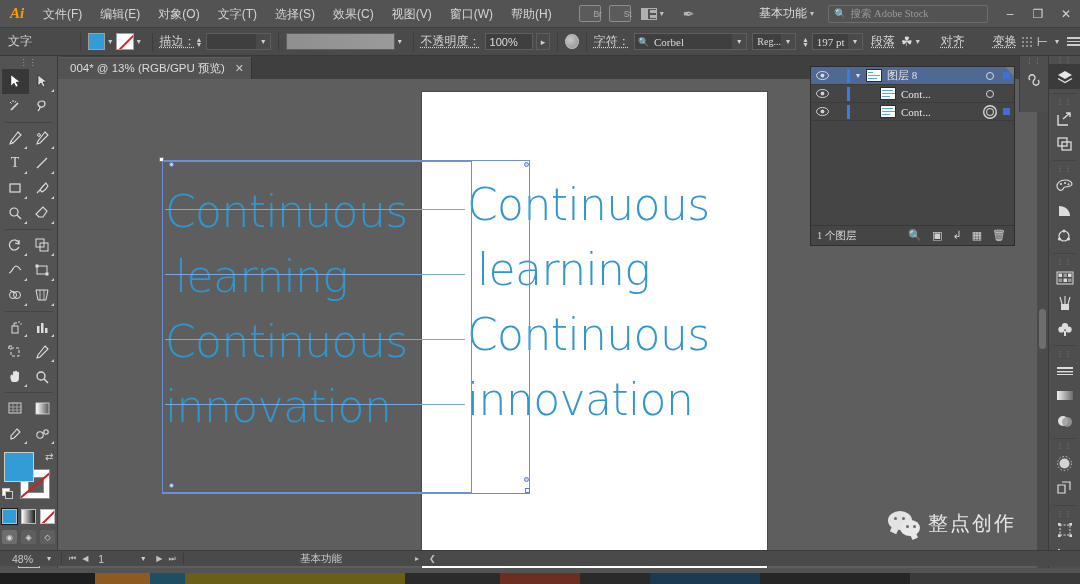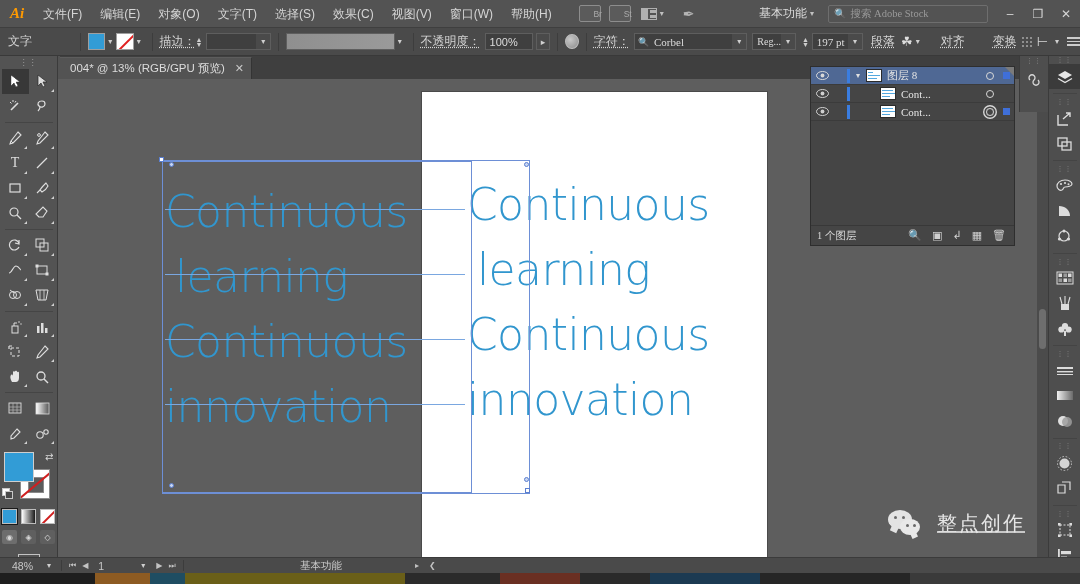--- a/index.html
+++ b/index.html
@@ -284,43 +284,43 @@
     border-top:9px solid #7a7a7a; border-left:9px solid transparent; }
 
   
   .vscroll {
     position:absolute; right:32px; top:79px; width:11px; bottom:16px; background:#4b4b4b;
   }
   .vscroll i { position:absolute; left:2px; top:230px; width:7px; height:40px; background:#6e6e6e; border-radius:4px; }
 
   
   .statusbar {
-    position:absolute; left:0; bottom:11px; width:1080px; height:16px;
+    position:absolute; left:0; bottom:18px; width:1080px; height:16px;
     background:#4a4a4a; display:flex; align-items:center;
     border-top:1px solid #3b3b3b; font-size:10.5px; color:#c8c8c8;
   }
   .sb-zoom { width:40px; padding-left:12px; }
   .sb-drop { width:18px; text-align:center; font-size:8px; color:#cfcfcf; }
   .sb-nav { display:flex; gap:6px; align-items:center; padding:0 4px; font-size:8px; color:#c3c3c3; }
   .sb-page { width:42px; text-align:left; padding-left:6px; }
   .sb-status { position:absolute; left:300px; font-size:10.5px; color:#cacaca; }
   .sb-arrows { position:absolute; left:415px; display:flex; gap:10px; font-size:8px; color:#c3c3c3; }
   .sb-sep { width:1px; height:11px; background:#3c3c3c; margin:0 3px; }
 
   
   .taskbar {
     position:absolute; left:0; bottom:0; width:1080px; height:11px;
     background:#1b1b1b; display:flex; align-items:stretch;
   }
   .tbseg { height:11px; }
 
   
   .watermark {
-    position:absolute; left:888px; top:510px; display:flex; 
-    gap:15px; opacity:.92; pointer-events:none;text-decoration:underline;
+    position:absolute; left:888px; top:510px; display:flex; align-items:center;
+    gap:6px; opacity:.92; pointer-events:none;
   }
   .wx-logo { position:relative; width:34px; height:26px; }
   .wx-logo .b1 {
     position:absolute; left:0; top:0; width:24px; height:19px; border-radius:50%;
     background:#efefef;
   }
   .wx-logo .b1:after {
     content:''; position:absolute; left:3px; bottom:-3px; width:7px; height:7px;
     background:#efefef; transform:rotate(25deg);
   }

